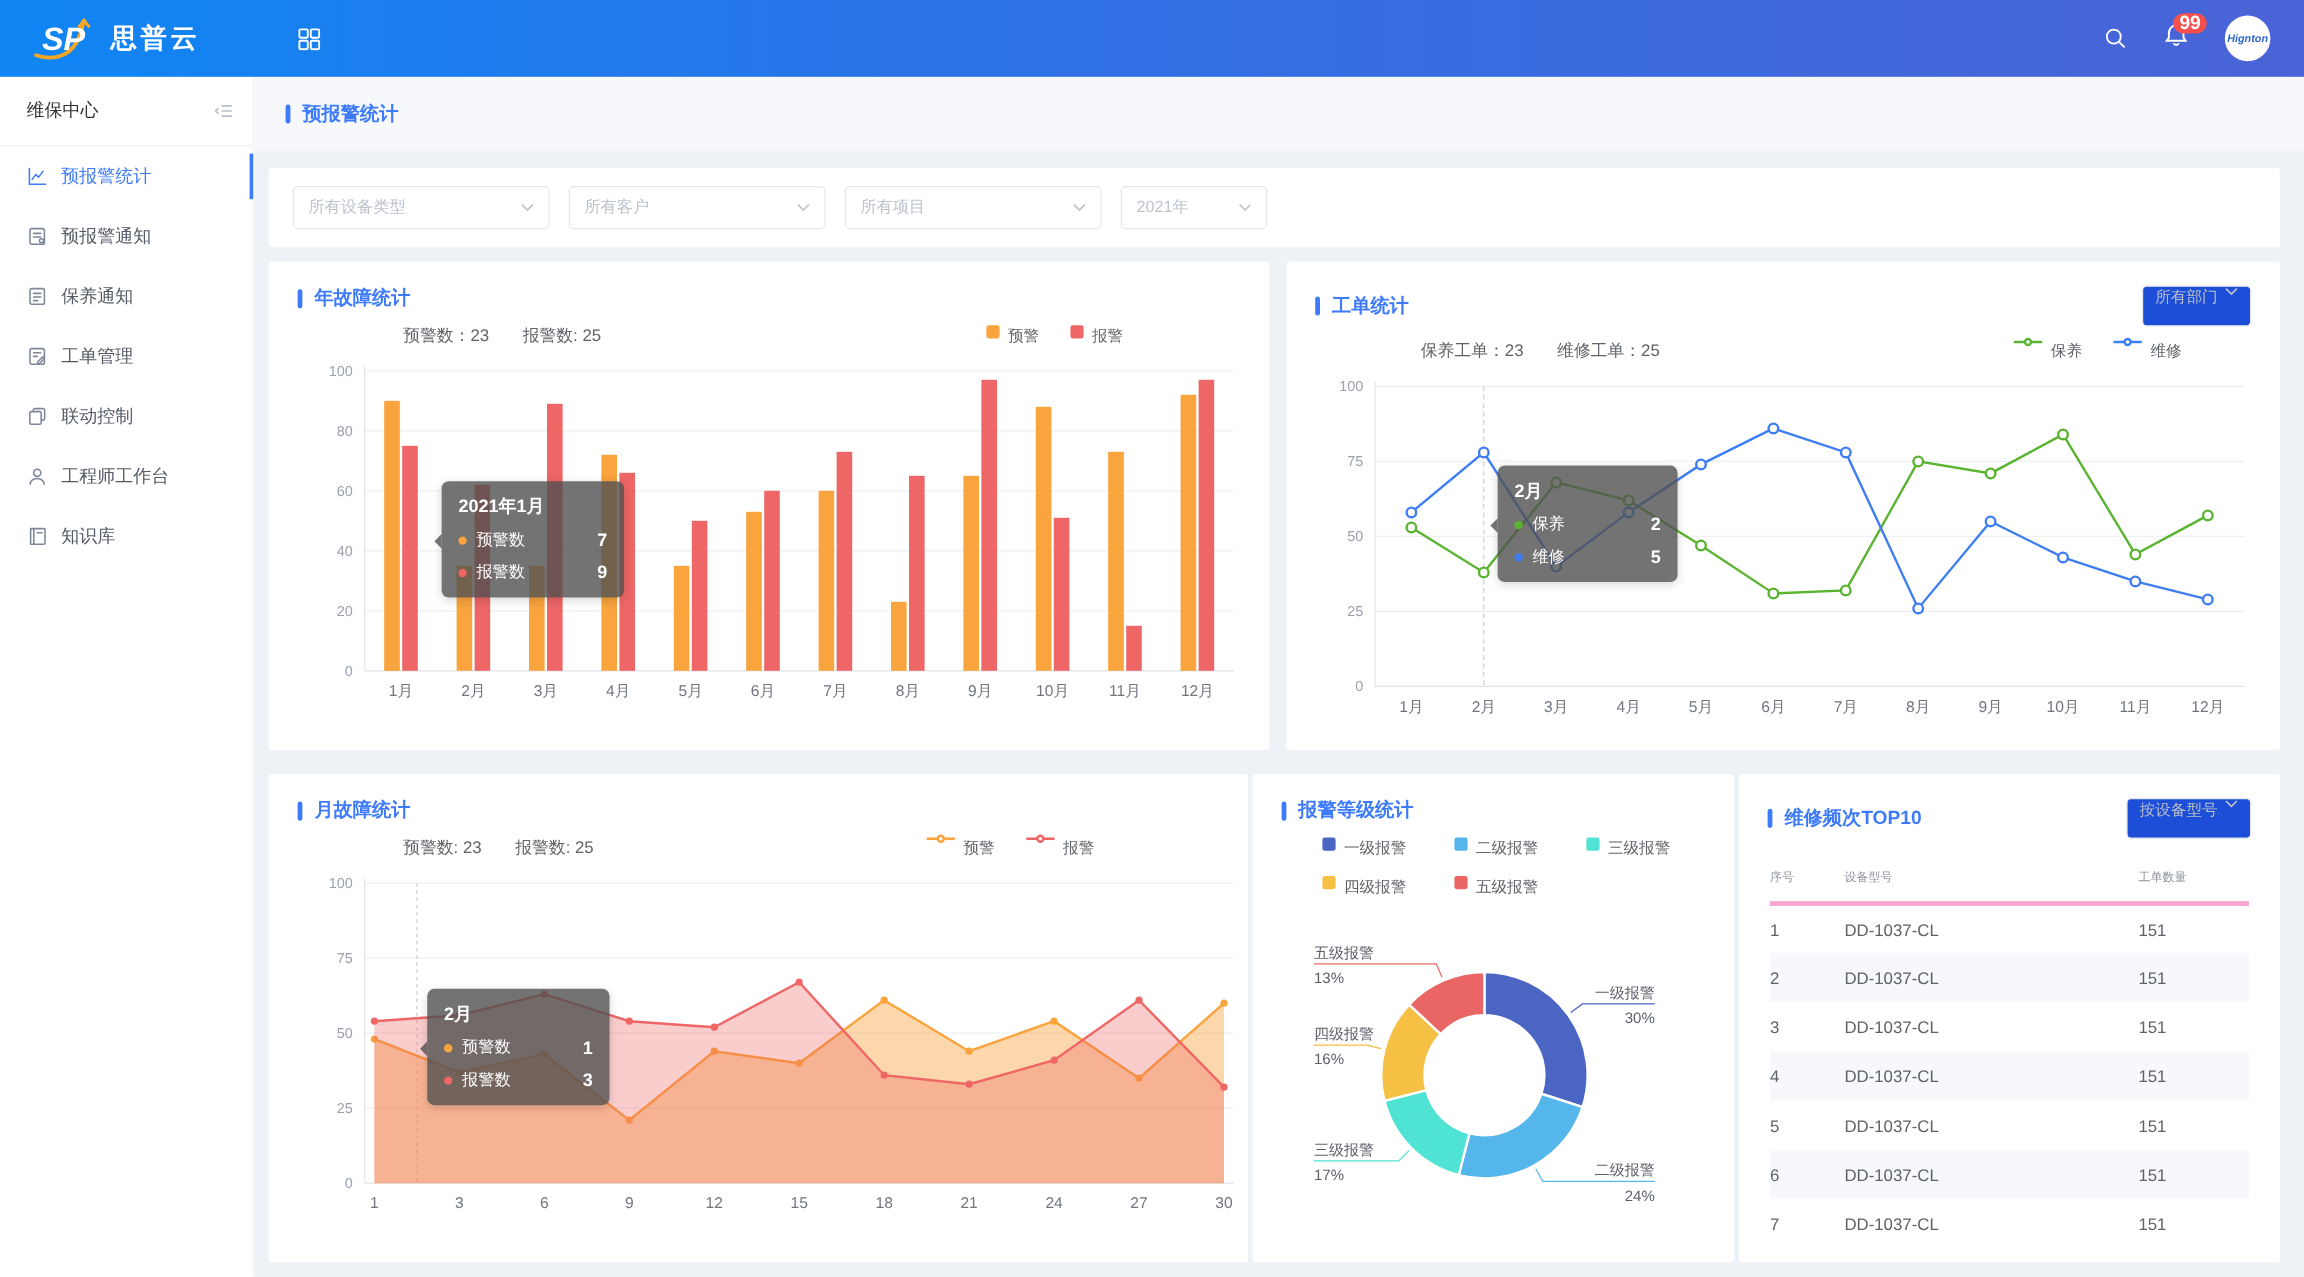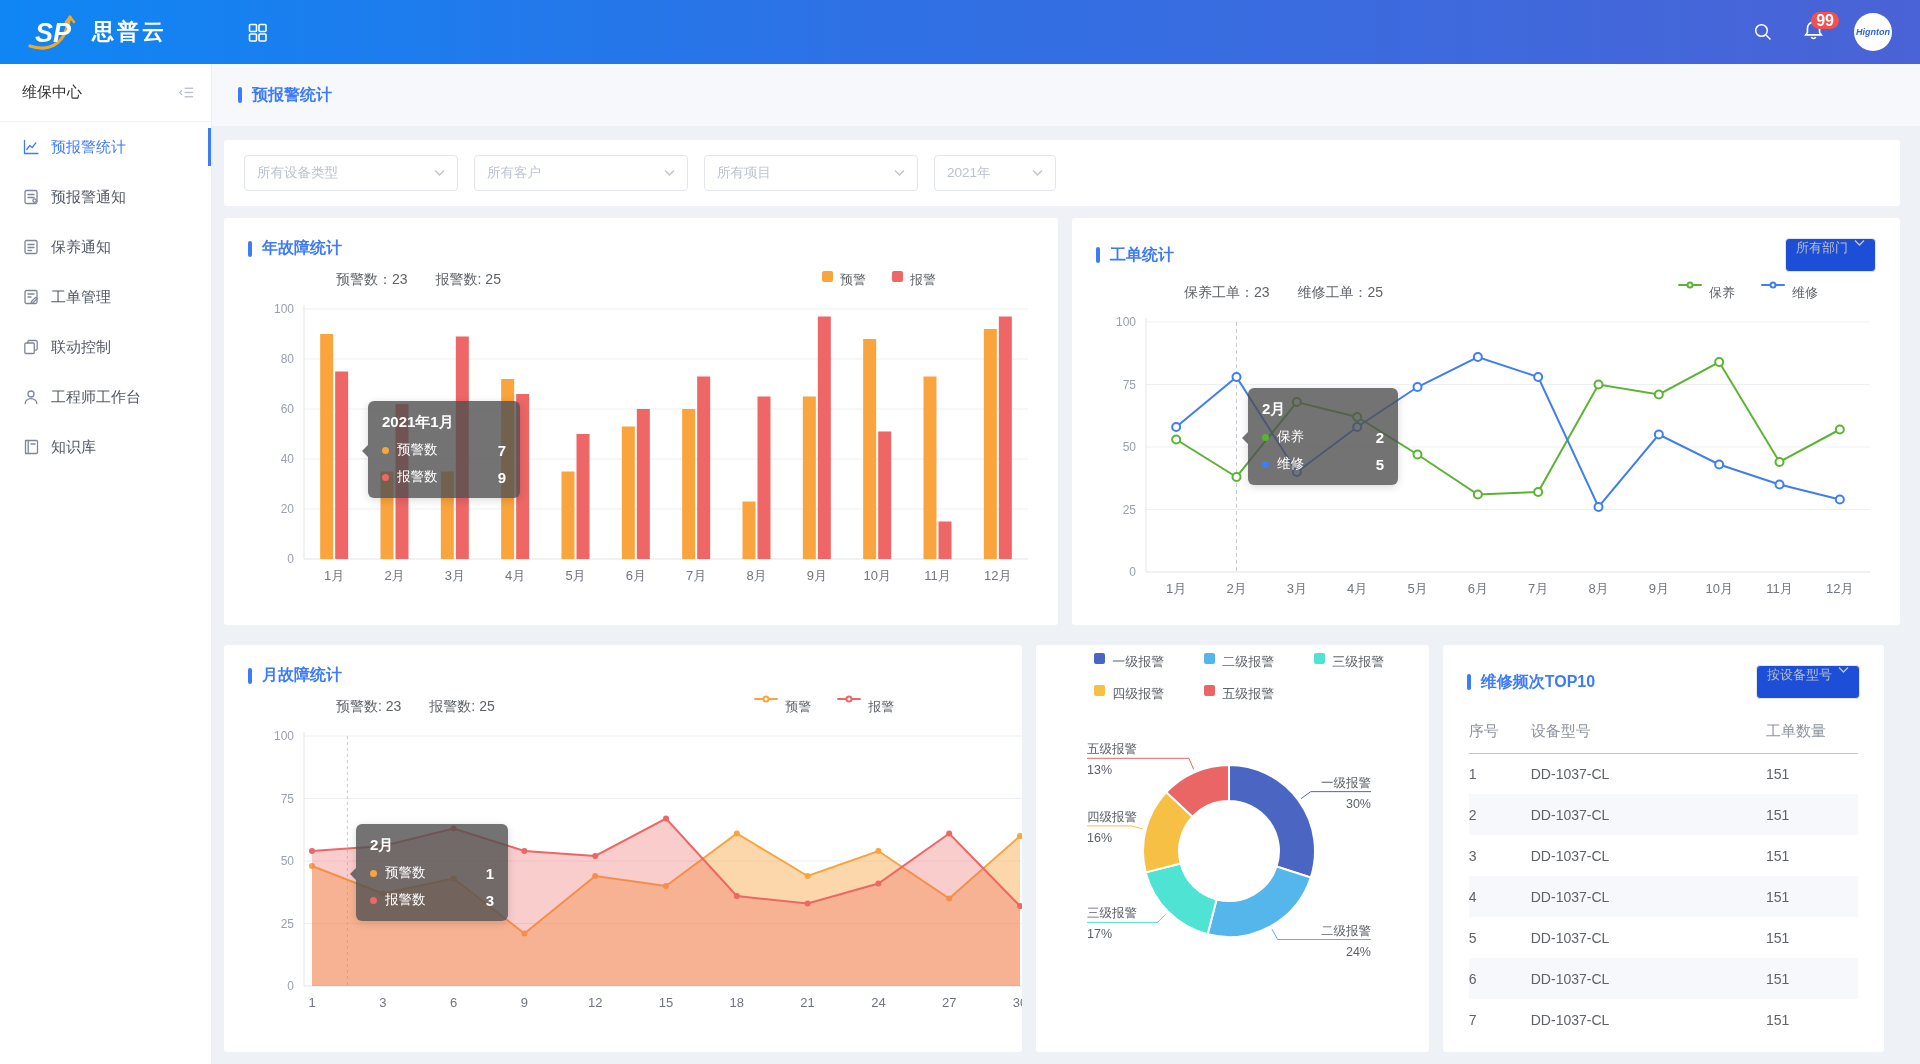--- a/index.html
+++ b/index.html
@@ -37,21 +37,21 @@
 .page-head{height:62px;display:flex;align-items:center;padding-left:26px;background:#f7f8fb}
 .bluebar{width:4px;height:16px;border-radius:2px;background:#3e7bfa;margin-right:10px;flex:none}
 .page-title{color:#3e7bfa;font-size:16px;font-weight:bold}
 .filter-card{margin:14px 20px 12px 12px;height:66px;background:#fff;border-radius:3px;
   display:flex;align-items:center;gap:16px;padding:0 20px}
 .select{width:214px;height:36px;border:1px solid #e3e6ec;border-radius:4px;display:flex;
   align-items:center;padding:0 12px;font-size:13.5px;color:#bdc3cd;cursor:pointer;background:#fff}
 .select.small{width:122px}
 .select .chev{margin-left:auto;display:flex;color:#c0c4cc}
 .row1{display:flex;gap:14px;margin:0 20px 20px 12px}
-.row2{display:flex;gap:14px;margin:0 36px 0 12px}
+.row2{display:flex;gap:4px;margin:0 20px 0 12px}
 .card{background:#fff;border-radius:3px;overflow:hidden}
 .cardA{width:834px;height:407px}
 .cardB{width:828px;height:407px}
 .cardC{width:834px;height:407px}
 .cardD{width:410px;height:407px}
 .cardE{width:461px;height:407px}
 .card-head{display:flex;align-items:center;padding:20px 24px 4px}
 .card-title{color:#3e7bfa;font-size:16px;font-weight:bold}
 .head-right{margin-left:auto}
 .dropdown{border:1px solid #e3e6ec;border-radius:4px;height:34px;display:flex;align-items:flex-start;
@@ -79,21 +79,21 @@
 .tip-row{display:flex;align-items:center;margin-top:9px;font-size:13.5px}
 .tip-dot{width:7px;height:7px;border-radius:50%;margin-right:8px;flex:none}
 .tip-val{margin-left:auto;font-weight:bold;font-size:15px;padding-left:24px}
 
 .legendD{display:flex;flex-wrap:wrap;padding:8px 0 0 58px;column-gap:40px;row-gap:14px;max-width:380px}
 .donut-wrap{padding:10px 12px 0}
 
 .tableE{margin:8px 26px 0}
 .tableE table{width:100%;border-collapse:collapse;font-size:14px;color:#5f6368}
 .tableE th{font-weight:normal;color:#8d939e;text-align:left;height:42px;
-  border-bottom:1px solid #f9a8d4;font-size:15px}
+  border-bottom:4px solid #f9a8d4;font-size:10px}
 .tableE td{height:41px}
 .tableE tr.stripe{background:#f6f8fb}
 </style>
 </head>
 <body>
 
 <div class="header">
   <div class="brand">
     <svg width="54" height="38" viewBox="0 0 54 38">
       <path d="M2 33 C14 37 28 36 36 22 C40 14 41 9 42 4" stroke="#f5a623" stroke-width="3.2" fill="none" stroke-linecap="round"></path>
@@ -530,20 +530,24 @@
             <div class="tip-row">
               <span class="tip-dot" style="background:#ee6666"></span>
               <span>报警数</span>
               <span class="tip-val">3</span>
             </div>
           </div>
         </div>
     </div>
 
     <div class="card cardD">
+      <div class="card-head">
+        <span class="bluebar"></span>
+        <span class="card-title">报警等级统计</span>
+      </div>
       <div class="legendD" id="legend-level">
           <span class="leg-item">
             <span class="leg-sq" style="background:#4b66c2"></span>
             <span>一级报警</span>
           </span>
           <span class="leg-item">
             <span class="leg-sq" style="background:#55b6ec"></span>
             <span>二级报警</span>
           </span>
           <span class="leg-item">

